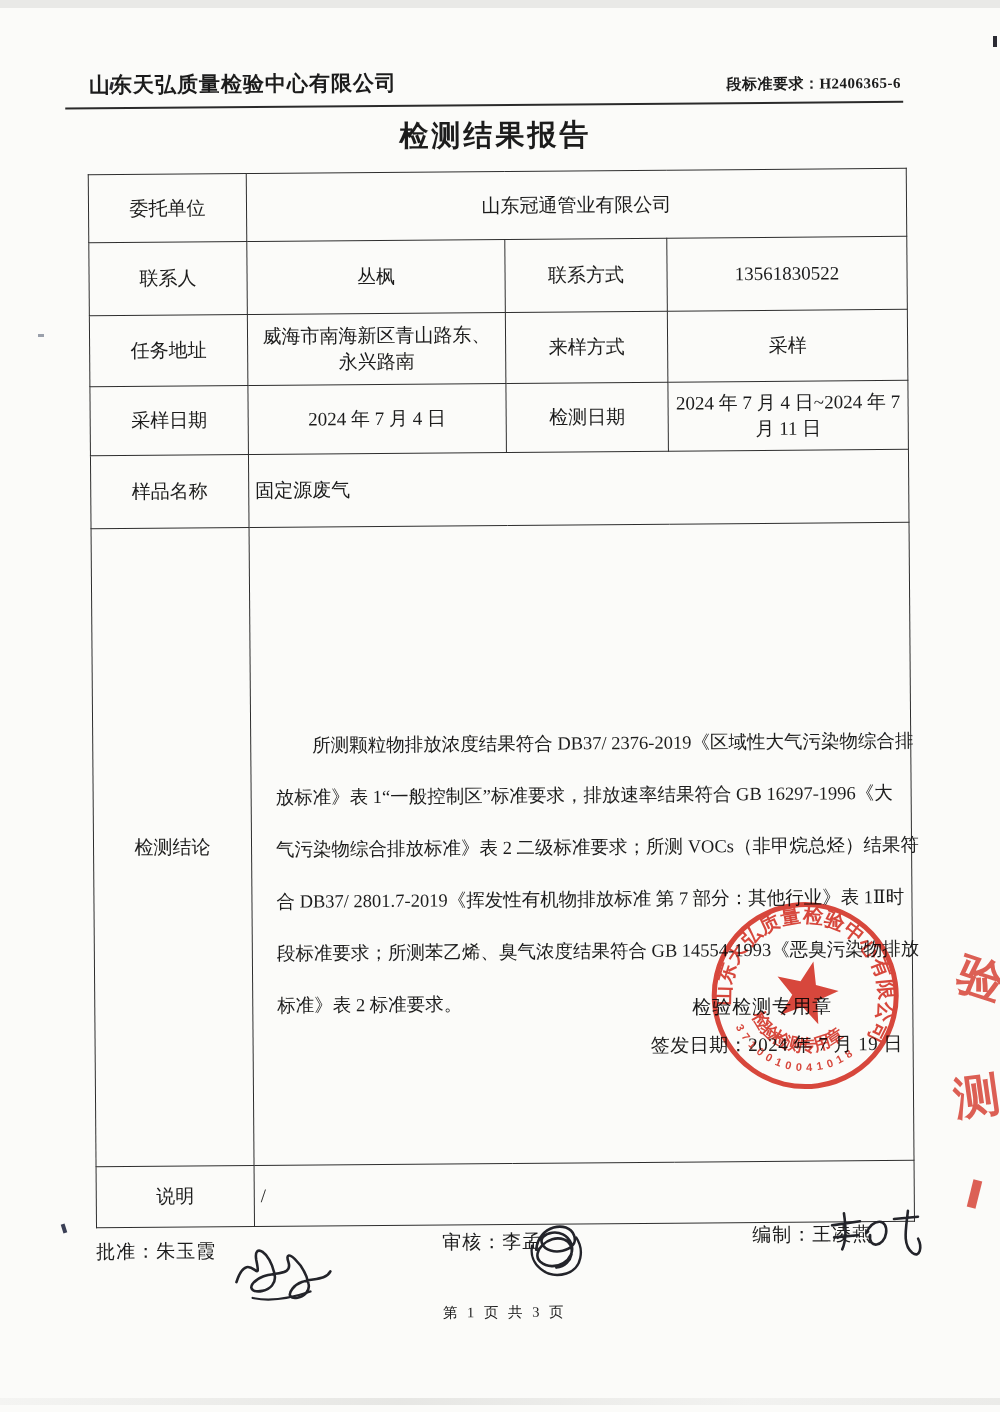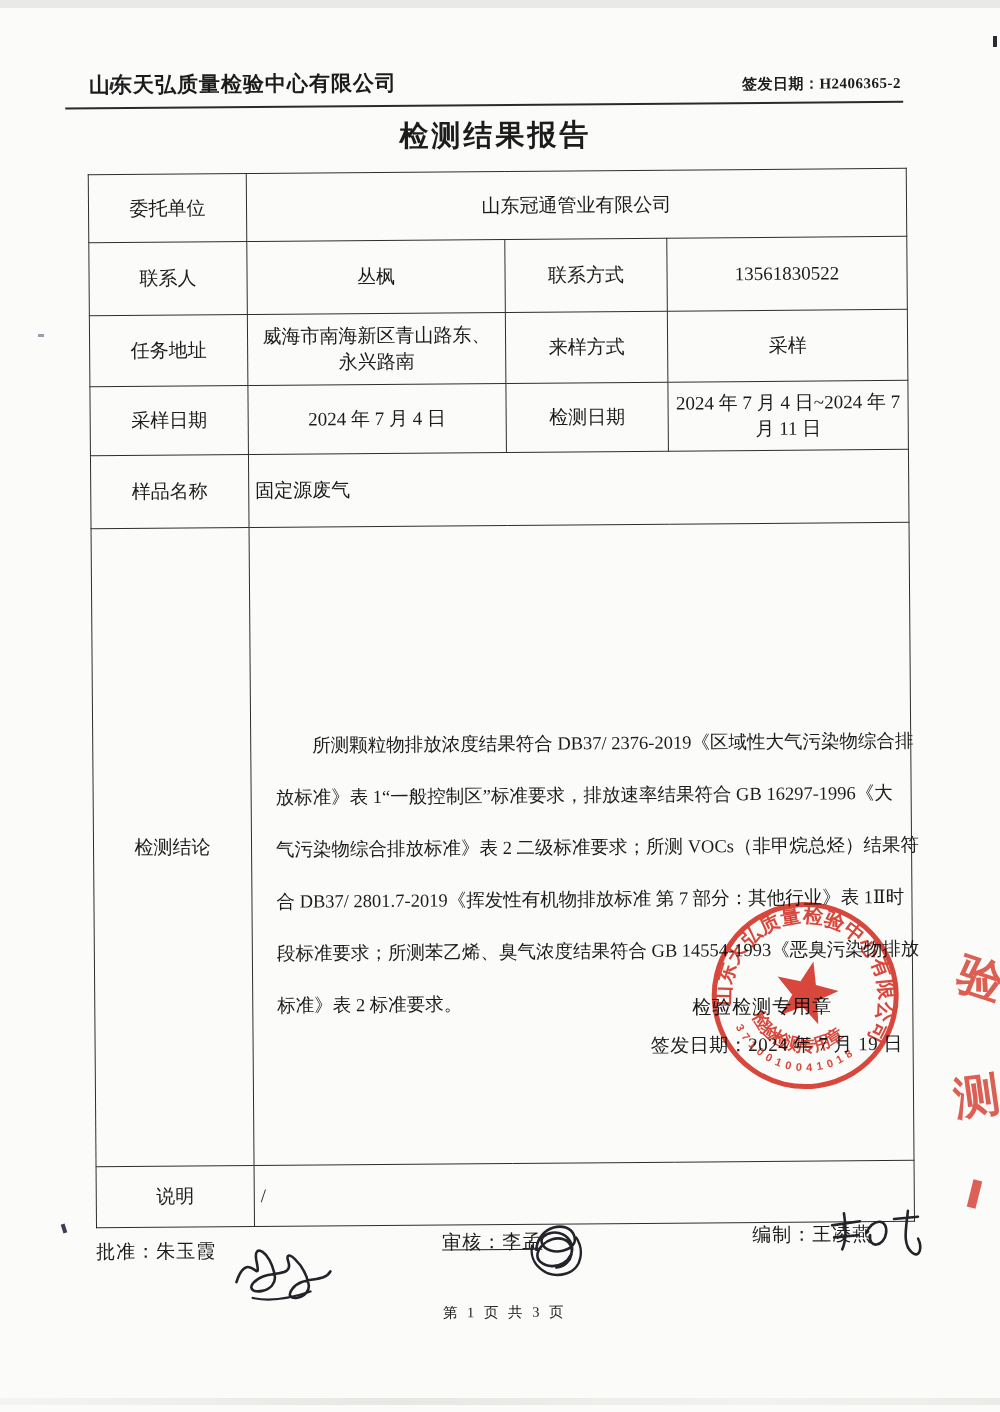--- a/index.html
+++ b/index.html
@@ -25,21 +25,21 @@
   .concl-line{line-height:52px;white-space:nowrap;font-size:18.5px;}
   .concl-line:first-child{text-indent:2em;}
   
   .stamp-caption{position:absolute;left:690px;top:988px;font-size:19px;letter-spacing:1px;z-index:1;}
   .issue-date{position:absolute;left:648px;top:1026px;font-size:19px;letter-spacing:.5px;z-index:1;}
   .seal{position:absolute;left:703px;top:890px;width:200px;height:200px;z-index:2;mix-blend-mode:multiply;opacity:.92;transform:rotate(14deg);}
   .seal text{fill:#d4372b;}
   
   .sig-label{position:absolute;font-size:19px;letter-spacing:1px;}
   .sig-approve{left:92px;top:1228px;}
-  .sig-review{left:438px;top:1221px;text-decoration:underline;}
+  .sig-review{left:438px;top:1221px;}
   .sig-prepare{left:748px;top:1216px;}
   .sig-svg{position:absolute;z-index:1;}
   .footer{position:absolute;left:0;top:1295px;width:1000px;text-align:center;font-size:14.5px;letter-spacing:3px;}
   
   .edge-frag{position:absolute;color:#d5392c;font-weight:bold;opacity:.8;z-index:3;font-family:"Liberation Sans","DejaVu Sans",sans-serif;}
   .frag1{left:958px;top:940px;font-size:46px;transform:rotate(18deg);}
   .frag2{left:954px;top:1058px;font-size:46px;transform:rotate(-8deg);}
   .frag-bar{left:970px;top:1172px;width:9px;height:28px;background:#d5392c;transform:rotate(14deg);font-size:0;}
   .speck{position:absolute;background:#2b2b33;}
   .sp1{left:110px;top:74px;width:3px;height:8px;transform:rotate(12deg);}
@@ -49,21 +49,21 @@
   .streak{position:absolute;left:0;top:1390px;width:1000px;height:7px;background:linear-gradient(90deg,#f1f1ef,#dededb 40%,#eeeeec 75%,#e4e4e1);opacity:.7;}
 </style>
 </head>
 <body>
 
 <div class="page">
   <div class="content">
 
     <div class="hdr">
       <span class="hdr-company">山东天弘质量检验中心有限公司</span>
-      <span class="hdr-report"><span>签发日期：</span><span>H2406365-2</span></span>
+      <span class="hdr-report"><span>段标准要求：</span><span>H2406365-6</span></span>
     </div>
 
     <div class="doc-title">检测结果报告</div>
 
     <table class="info">
       <colgroup>
           <col style="width:158px">
           <col style="width:258px">
           <col style="width:162px">
           <col style="width:240px">

